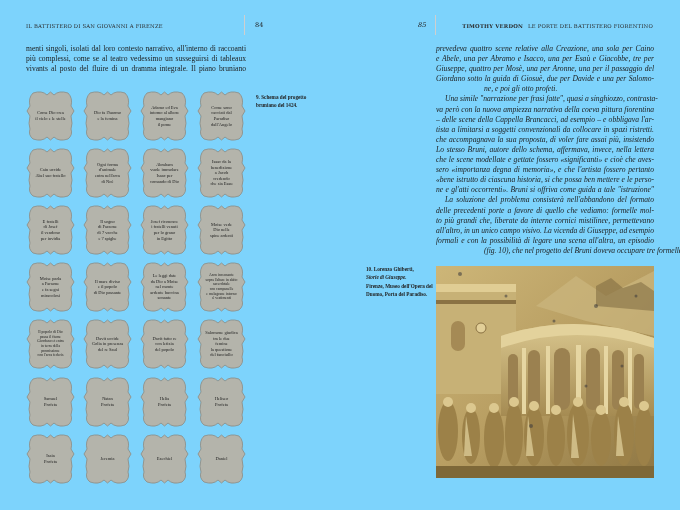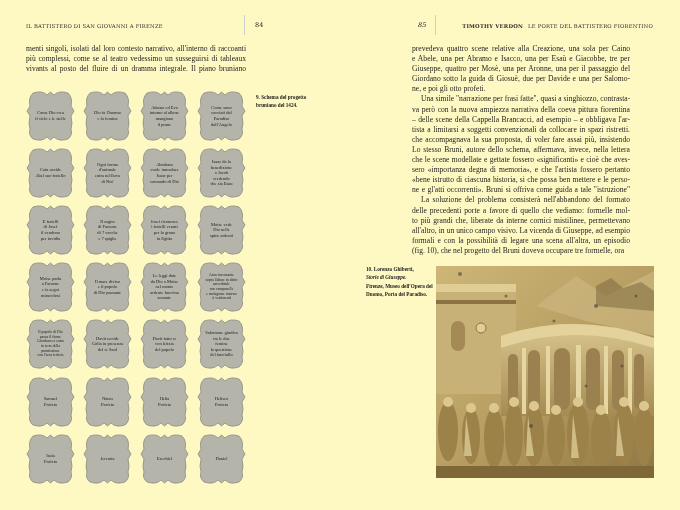--- a/index.html
+++ b/index.html
@@ -1,37 +1,37 @@
 <!DOCTYPE html>
 <html><head>
 <meta charset="utf-8">
 <style>
   * { box-sizing: border-box; margin: 0; padding: 0; }
   html, body { width: 680px; height: 510px; background: #ffffff; overflow: hidden; }
   body { position: relative; font-family: "DejaVu Serif", "Liberation Serif", serif; color: #1a1a1a; }
 
-  .spread { position: absolute; inset: 0; width: 680px; height: 510px; background: #fef9c3; }
+  .spread { position: absolute; inset: 0; width: 680px; height: 510px; background: #7dd3fc; }
 
   .run-head { position: absolute; top: 23px; font-size: 5.3px; letter-spacing: 0.2px; text-transform: uppercase; color: #2a2a2a; white-space: nowrap; }
   .run-head.left { left: 26px; }
   .run-head.right { right: 27px; }
   .run-head .author { font-weight: bold; margin-right: 3px; }
 
   .pgno { position: absolute; top: 21px; font-size: 6.5px; color: #222; }
   .pgno.left { left: 255px; }
   .pgno.right { left: 418px; font-style: italic; }
   .rule { position: absolute; top: 15px; width: 1px; height: 20px; background: #cfcfcf; }
   .rule.left { left: 244px; }
   .rule.right { left: 435px; }
 
   .body-text { position: absolute; font-size: 7.6px; line-height: 10.1px; text-align: justify; color: #1d1d1d; font-family: "Liberation Serif", "DejaVu Serif", serif; }
   .body-text .line { display: block; text-align: justify; text-align-last: justify; white-space: nowrap; }
-  .body-text .line.last { text-align-last: left; }
+  .body-text .line.last { text-align-last: left; margin-left: 48px; }
   .left-text { left: 26px; top: 44px; width: 220px; }
-  .right-text { left: 412px; top: 44px; width: 218px; }
+  .right-text { left: 436px; top: 44px; width: 218px; font-style: italic; }
 
   .caption { position: absolute; font-size: 5.2px; line-height: 8.3px; font-weight: bold; color: #222; font-family: "Liberation Serif", "DejaVu Serif", serif; }
   .caption .italic { font-style: italic; }
   .cap9 { left: 256px; top: 93px; width: 70px; }
   .cap10 { left: 366px; top: 265px; width: 70px; }
 
   .grid { position: absolute; left: 26px; top: 91px; width: 228px; }
   .tile { position: absolute; width: 49px; height: 50px; }
   .tile svg { position: absolute; left: 0; top: 0; width: 49px; height: 50px; }
   .tile .txt { position: absolute; left: 6px; right: 6px; top: 6px; bottom: 6px; display: flex; align-items: center; justify-content: center; text-align: center; font-size: 4.5px; line-height: 5.6px; color: #1e1e1e; font-family: "Liberation Serif", "DejaVu Serif", serif; white-space: pre-line; }

